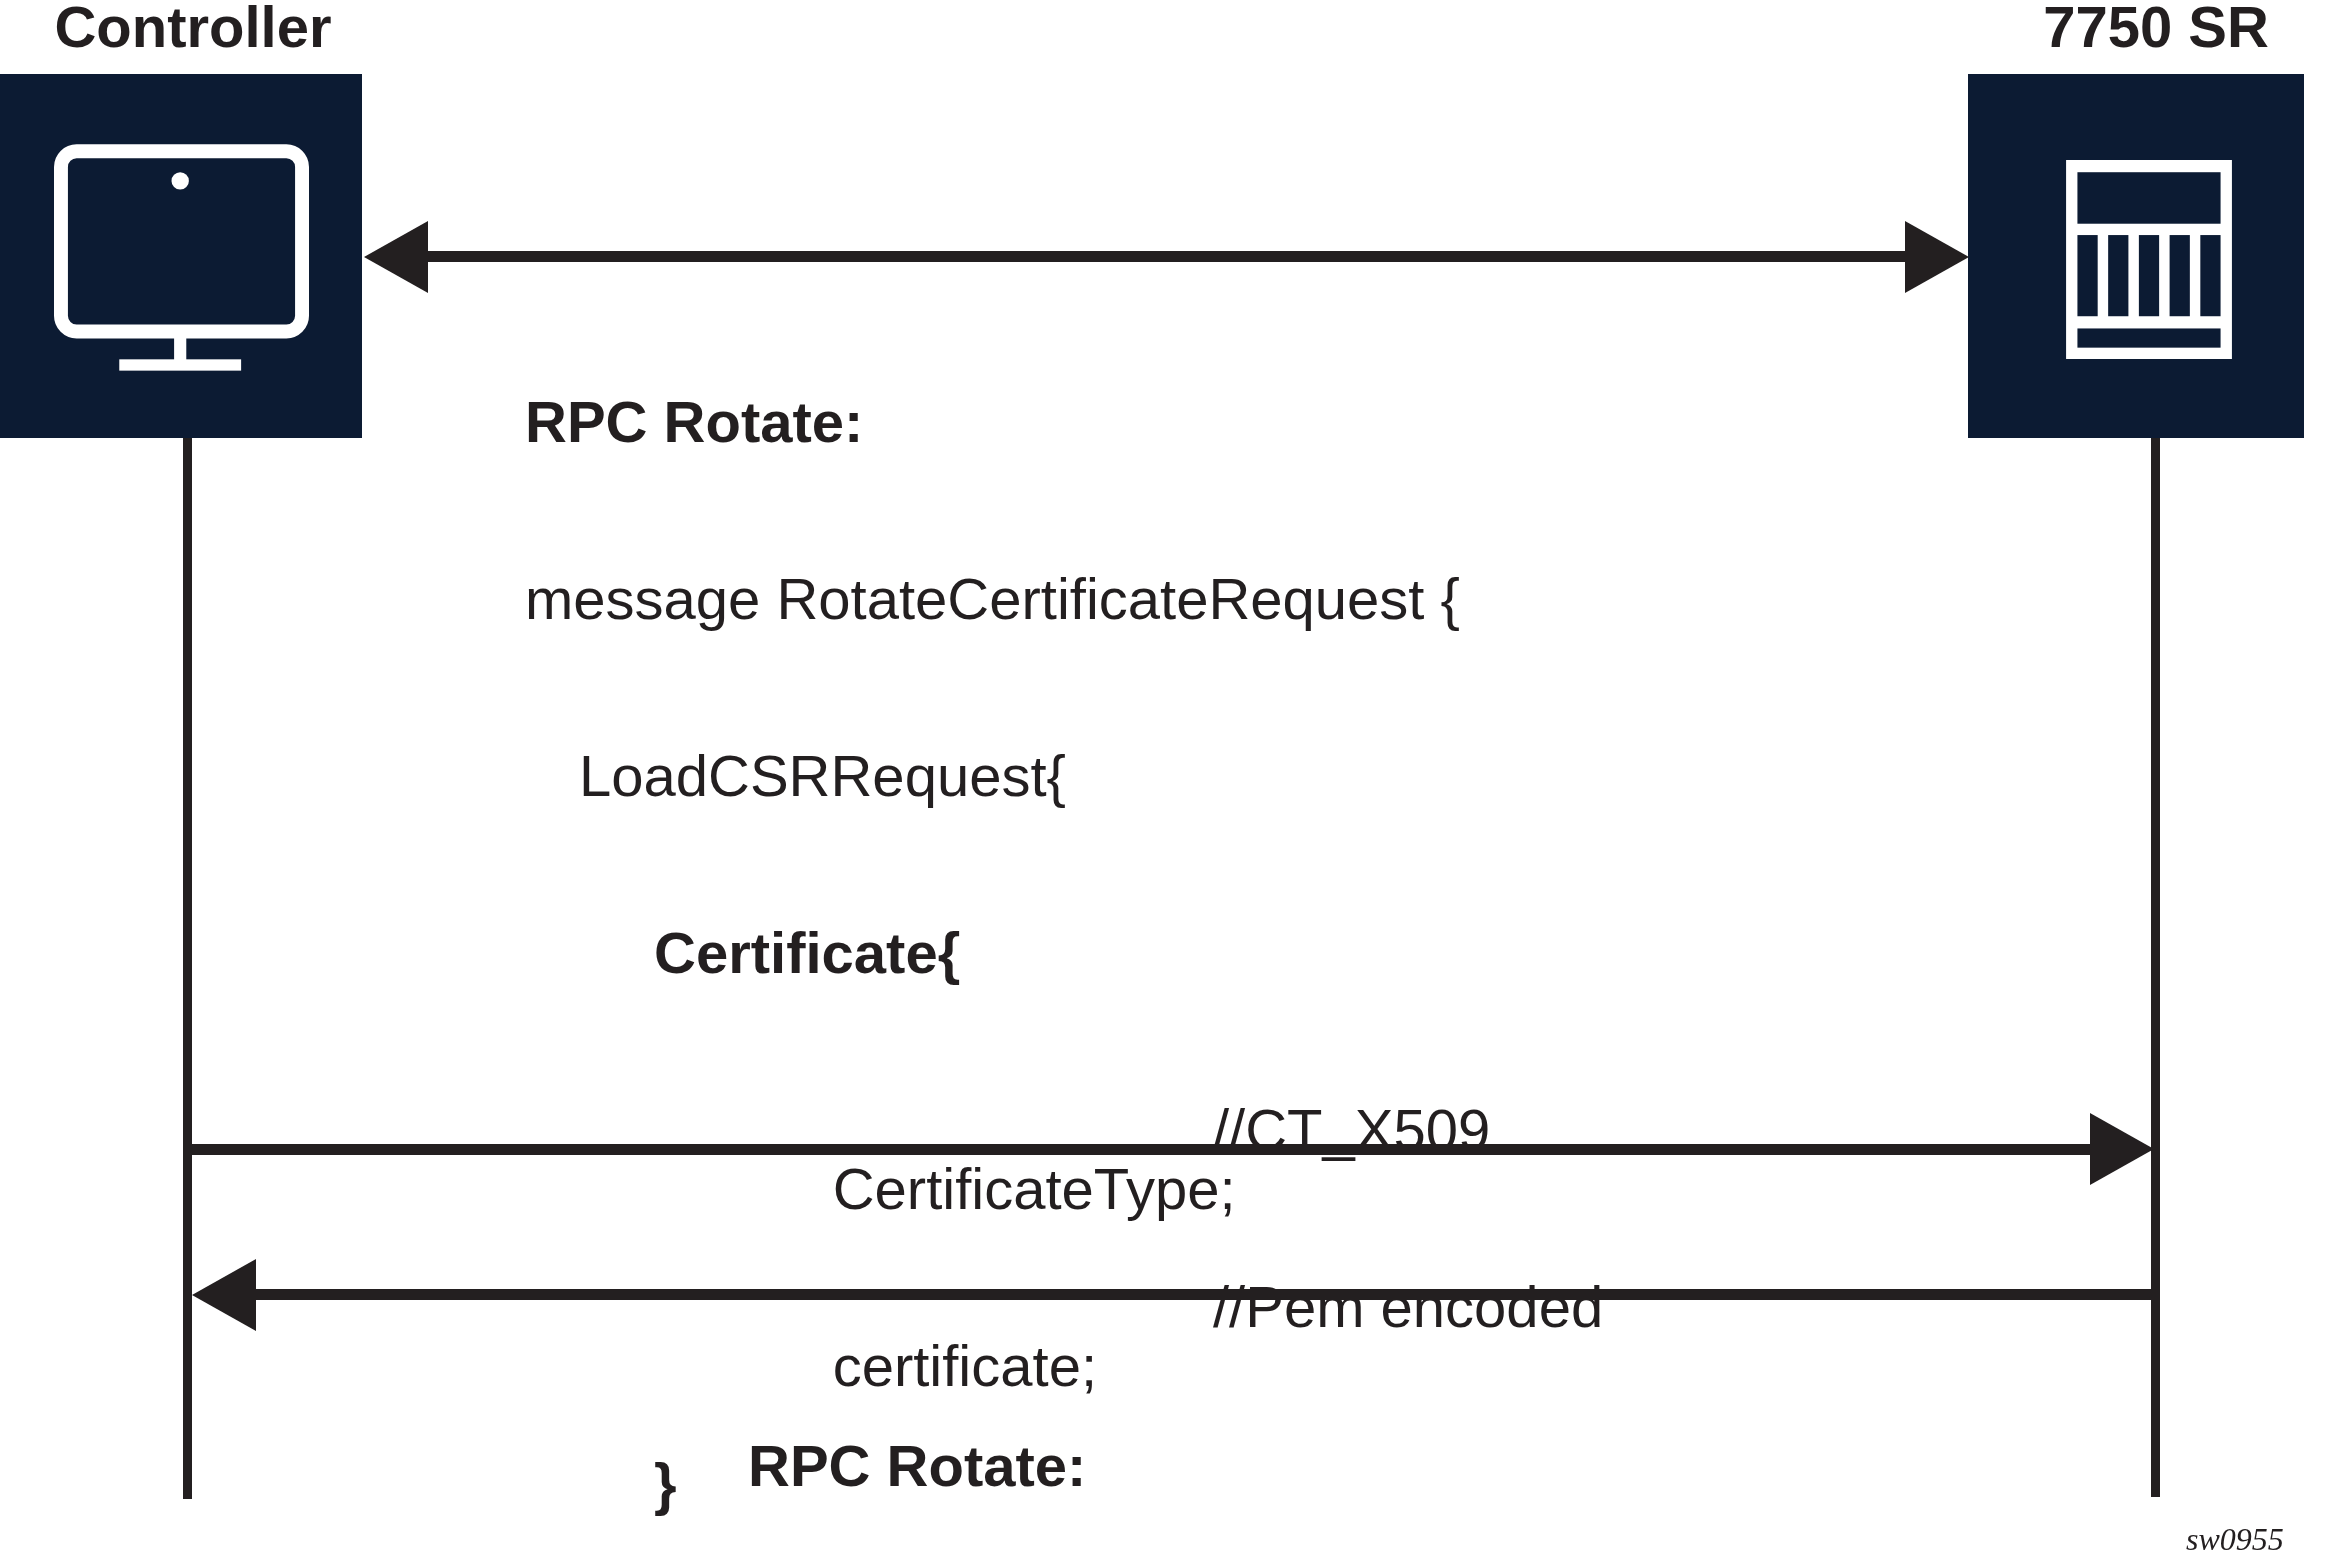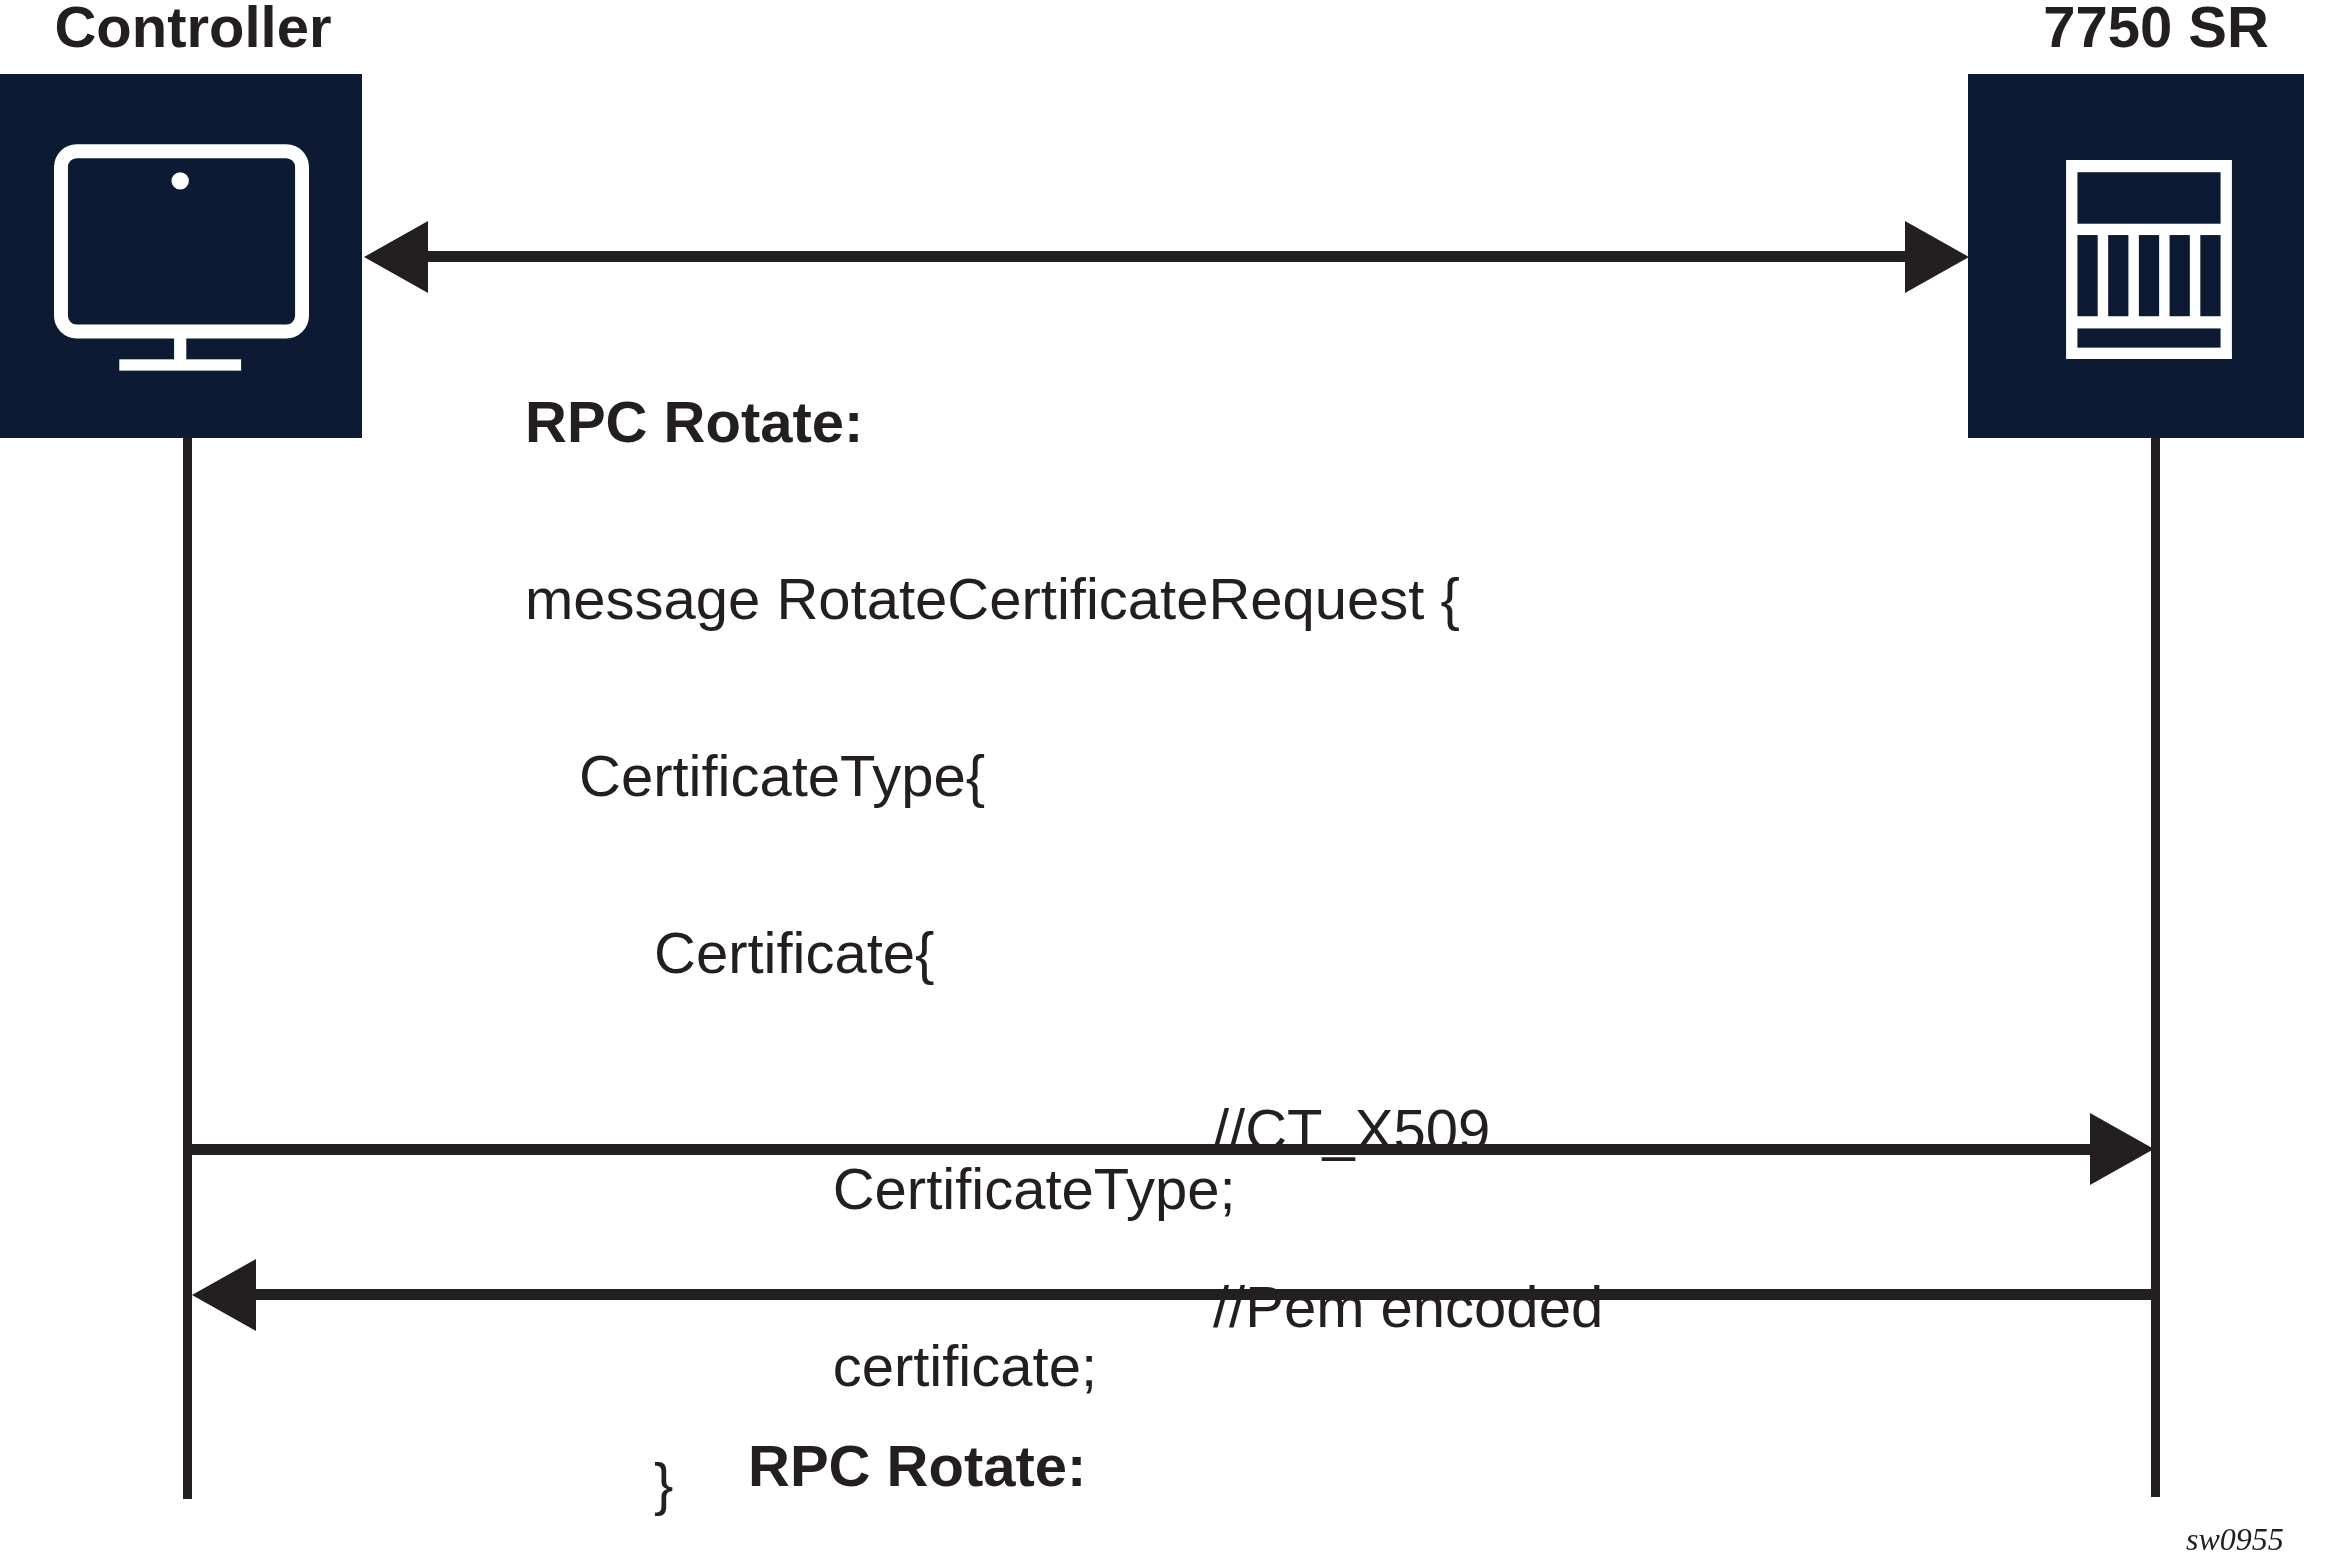--- a/index.html
+++ b/index.html
@@ -23,21 +23,21 @@
   .lifeline{position:absolute;width:8.7px;background:var(--ink);}
   .shaft{position:absolute;height:11.3px;background:var(--ink);}
   .head{position:absolute;width:0;height:0;border-top:36px solid transparent;border-bottom:36px solid transparent;}
   .head.point-left{border-right:64px solid var(--ink);}
   .head.point-right{border-left:64px solid var(--ink);}
   .code{position:absolute;font-size:58px;line-height:59px;white-space:pre;}
   .code .line{position:relative;height:59px;}
   .bold{font-weight:bold;}
   .ind0{padding-left:0;}
   .ind1{padding-left:54px;}
-  .ind2{padding-left:129px;}
+  .ind2{padding-left:129px;font-weight:bold;}
   .ind3{padding-left:211px;}
   .comment{position:absolute;left:688px;top:0;}
   .watermark{
     position:absolute;left:2186px;top:1517px;
     font-family:"Liberation Serif","DejaVu Serif",serif;
     font-style:italic;font-size:32px;line-height:45px;white-space:nowrap;
   }
 </style>
 </head>
 <body>
@@ -74,21 +74,21 @@
 
   <div>
     <div class="head point-left" style="left:364px;top:221px;"></div>
     <div class="shaft" style="left:423px;top:251px;width:1486px;"></div>
     <div class="head point-right" style="left:1905px;top:221px;"></div>
   </div>
 
   <div class="code" style="left:525px;top:274px;">
     <div class="line ind0 bold">RPC Rotate:</div>
     <div class="line ind0">message RotateCertificateRequest {</div>
-    <div class="line ind1">CertificateType{</div>
+    <div class="line ind1">LoadCSRRequest{</div>
     <div class="line ind2">Certificate{</div>
     <div class="line ind3">
       <span>CertificateType;</span>
       <span class="comment">//CT_X509</span>
     </div>
     <div class="line ind3">
       <span>certificate;</span>
       <span class="comment">//Pem encoded</span>
     </div>
     <div class="line ind2">}</div>

